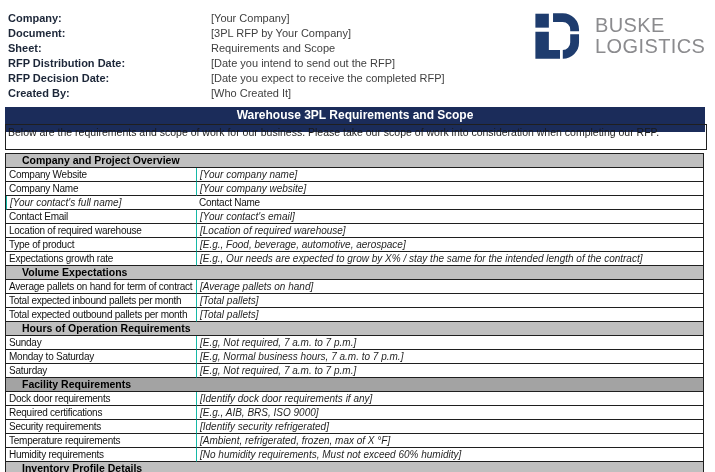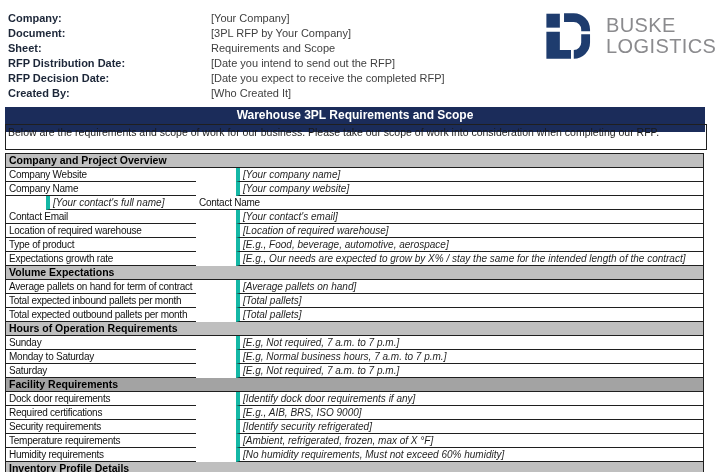--- a/index.html
+++ b/index.html
@@ -7,21 +7,21 @@
     width:715px;height:472px;overflow:hidden;position:relative;
     background:#ffffff;font-family:"Liberation Sans",sans-serif;
     -webkit-font-smoothing:antialiased;
   }
   
   .meta{position:absolute;top:11px;left:8px;}
   .meta-row{display:grid;grid-template-columns:192px auto;line-height:15px;font-size:11px;gap:11px;}
   .meta-label{font-weight:bold;color:#1c2638;}
   .meta-value{color:#3f3f3f;}
   
-  .logo{position:absolute;top:10px;left:545px;display:flex;align-items:center;}
+  .logo{position:absolute;top:10px;left:534px;display:flex;align-items:center;}
   .logo-mark{width:52px;height:52px;flex:0 0 auto;}
   .logo-text{margin-left:9px;font-size:20px;line-height:21px;color:#8b8b8e;letter-spacing:0.4px;font-weight:400;}
   
   .banner{
     position:absolute;top:107px;left:5px;width:700px;height:25px;
     background:#1b2c5a;color:#ffffff;font-weight:bold;font-size:12px;
     text-align:center;line-height:17px;
   }
   
   .intro{
@@ -30,30 +30,30 @@
     padding:1px 0 0 2px;box-sizing:content-box;
   }
   
   .rfp-table{
     position:absolute;top:153px;left:5px;width:699px;
     border-top:1px solid #1f1f1f;border-left:1px solid #1f1f1f;border-right:1px solid #1f1f1f;
     box-sizing:border-box;
   }
   .section-header{
     height:13px;line-height:13px;background:#bfbfbf;border-bottom:1px solid #1f1f1f;
-    font-weight:bold;font-size:10.5px;color:#000;padding-left:3px;
+    font-weight:bold;font-size:10.5px;color:#000;padding-left:16px;
     white-space:nowrap;overflow:hidden;
   }
   .trow{display:grid;grid-template-columns:190px 1fr;}
   .cell{
     height:13px;line-height:13px;border-bottom:1px solid #1f1f1f;
     font-size:10px;white-space:nowrap;overflow:hidden;padding-left:3px;
   }
   .cell.lab{color:#111;letter-spacing:-0.25px;}
-  .cell.val{border-left:4px solid #14b8a6;font-style:italic;color:#1f1f1f;margin-left:40px;}
+  .cell.val{border-left:1px solid #14b8a6;font-style:italic;color:#1f1f1f;}
 </style>
 </head>
 <body>
 
 <div class="meta">
     <div class="meta-row">
       <div class="meta-label">Company:</div>
       <div class="meta-value">[Your Company]</div>
     </div>
     <div class="meta-row">

